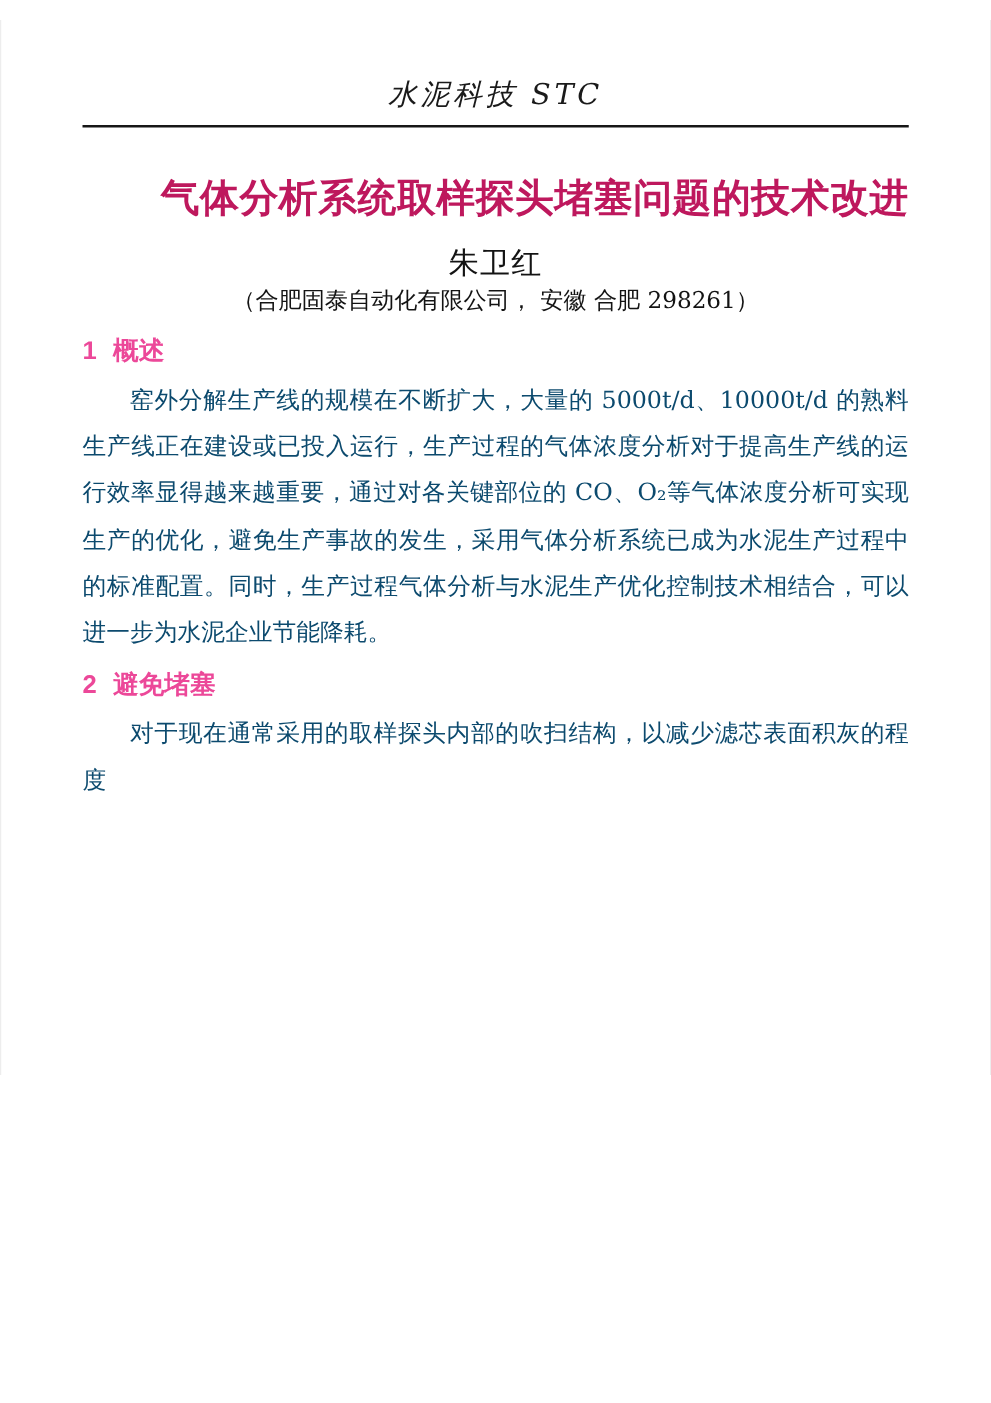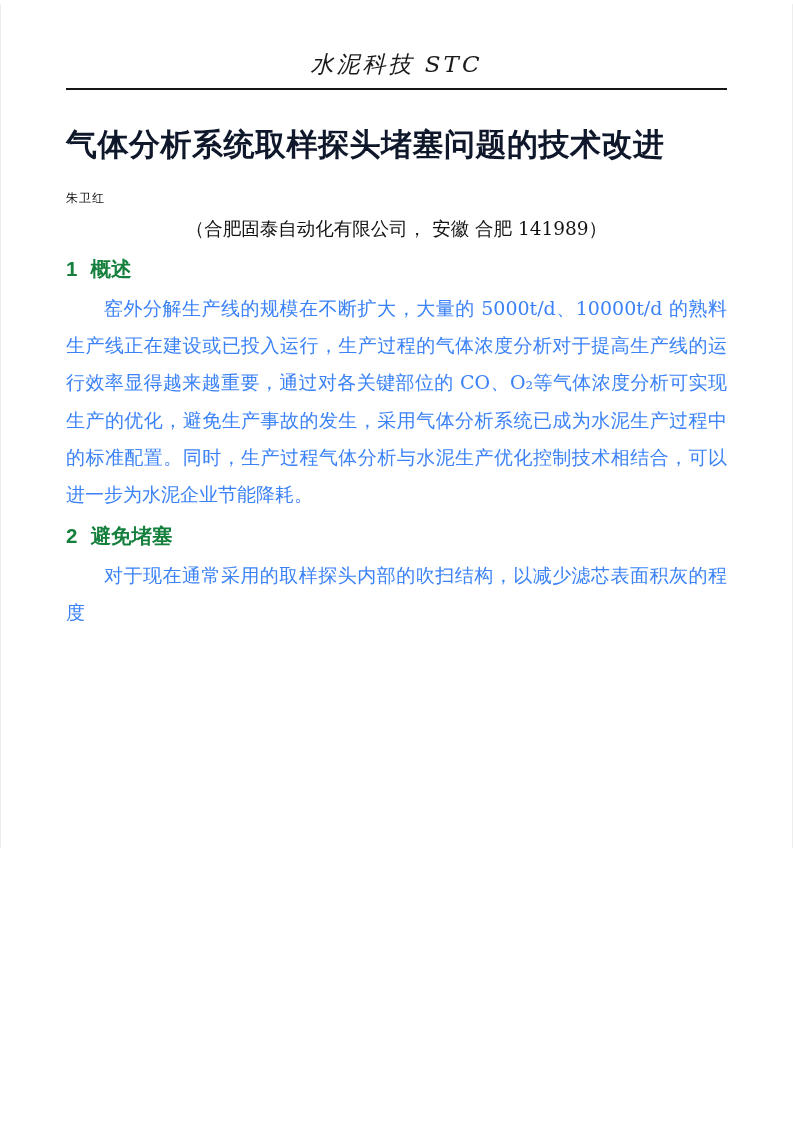--- a/index.html
+++ b/index.html
@@ -1,20 +1,20 @@
 <!DOCTYPE html>
 <html><head>
 <meta charset="utf-8">
 <style>
   html, body { margin: 0; padding: 0; background: #ffffff; }
   .page {
     position: relative;
     width: 793px;
     height: 844px;
-    margin: 4px auto;
+    margin: 16px auto;
     background: #ffffff;
     color: #131313;
     font-family: "DejaVu Serif", "Liberation Serif", serif;
     overflow: hidden;
     border-left: 1px solid #ededed;
     border-right: 1px solid #ededed;
     box-sizing: border-box;
   }
   .content { padding: 0 65px; }
 
@@ -28,61 +28,61 @@
     color: #1a1a1a;
   }
   .header-rule {
     margin-top: 8px;
     height: 2px;
     background: #161616;
   }
 
   .title {
     margin: 36px 0 0 0;
-    text-align: left;
-    font-family: Liberation Mono, monospace;
+    text-align: right;
+    font-family: Liberation Serif, serif;
     font-weight: bold;
     font-size: 31px;
     line-height: 42px;
     letter-spacing: 0.5px;
-    color: #0f172a;
+    color: #be185d;
   }
   .author {
     margin-top: 18px;
-    text-align: left;
-    font-size: 12px;
+    text-align: center;
+    font-size: 24px;
     line-height: 24px;
     letter-spacing: 1px;
   }
   .affiliation {
     margin-top: 5px;
     margin-bottom: 12px;
     text-align: center;
     font-size: 18.5px;
     line-height: 27px;
   }
 
   .sec-head {
     margin: 8px 0 6px 0;
     font-family: "Liberation Sans", "DejaVu Sans", sans-serif;
     font-weight: bold;
     font-size: 20.5px;
     line-height: 30px;
-    color: #15803d;
+    color: #ec4899;
   }
   .sec-num { margin-right: 13px; }
 
   p.body {
     margin: 0;
     font-size: 19px;
     line-height: 37.2px;
     text-align: justify;
     text-justify: inter-ideograph;
     text-indent: 2em;
-    color: #3b82f6;
+    color: #0c4a6e;
   }
 
   .footer {
     position: absolute;
     left: 65px;
     right: 65px;
     top: 1035px;
   }
   .footer-rule svg { display: block; width: 100%; height: 9px; }
   .footer-meta {
@@ -103,21 +103,21 @@
   <div class="content">
 
     <div class="journal-header">水泥科技 STC</div>
 
     <div class="header-rule"></div>
 
     <h1 class="title">气体分析系统取样探头堵塞问题的技术改进</h1>
 
     <div class="author">朱卫红</div>
 
-    <div class="affiliation">（合肥固泰自动化有限公司， 安徽  合肥  141989）</div>
+    <div class="affiliation">（合肥固泰自动化有限公司， 安徽  合肥  298261）</div>
 
     <div class="sec-head">
       <span class="sec-num">1</span><span>概述</span>
     </div>
 
     <p class="body">窑外分解生产线的规模在不断扩大，大量的 5000t/d、10000t/d 的熟料生产线正在建设或已投入运行，生产过程的气体浓度分析对于提高生产线的运行效率显得越来越重要，通过对各关键部位的 CO、O₂等气体浓度分析可实现生产的优化，避免生产事故的发生，采用气体分析系统已成为水泥生产过程中的标准配置。同时，生产过程气体分析与水泥生产优化控制技术相结合，可以进一步为水泥企业节能降耗。</p>
 
 
     <div class="sec-head">
       <span class="sec-num">2</span><span>避免堵塞</span>

